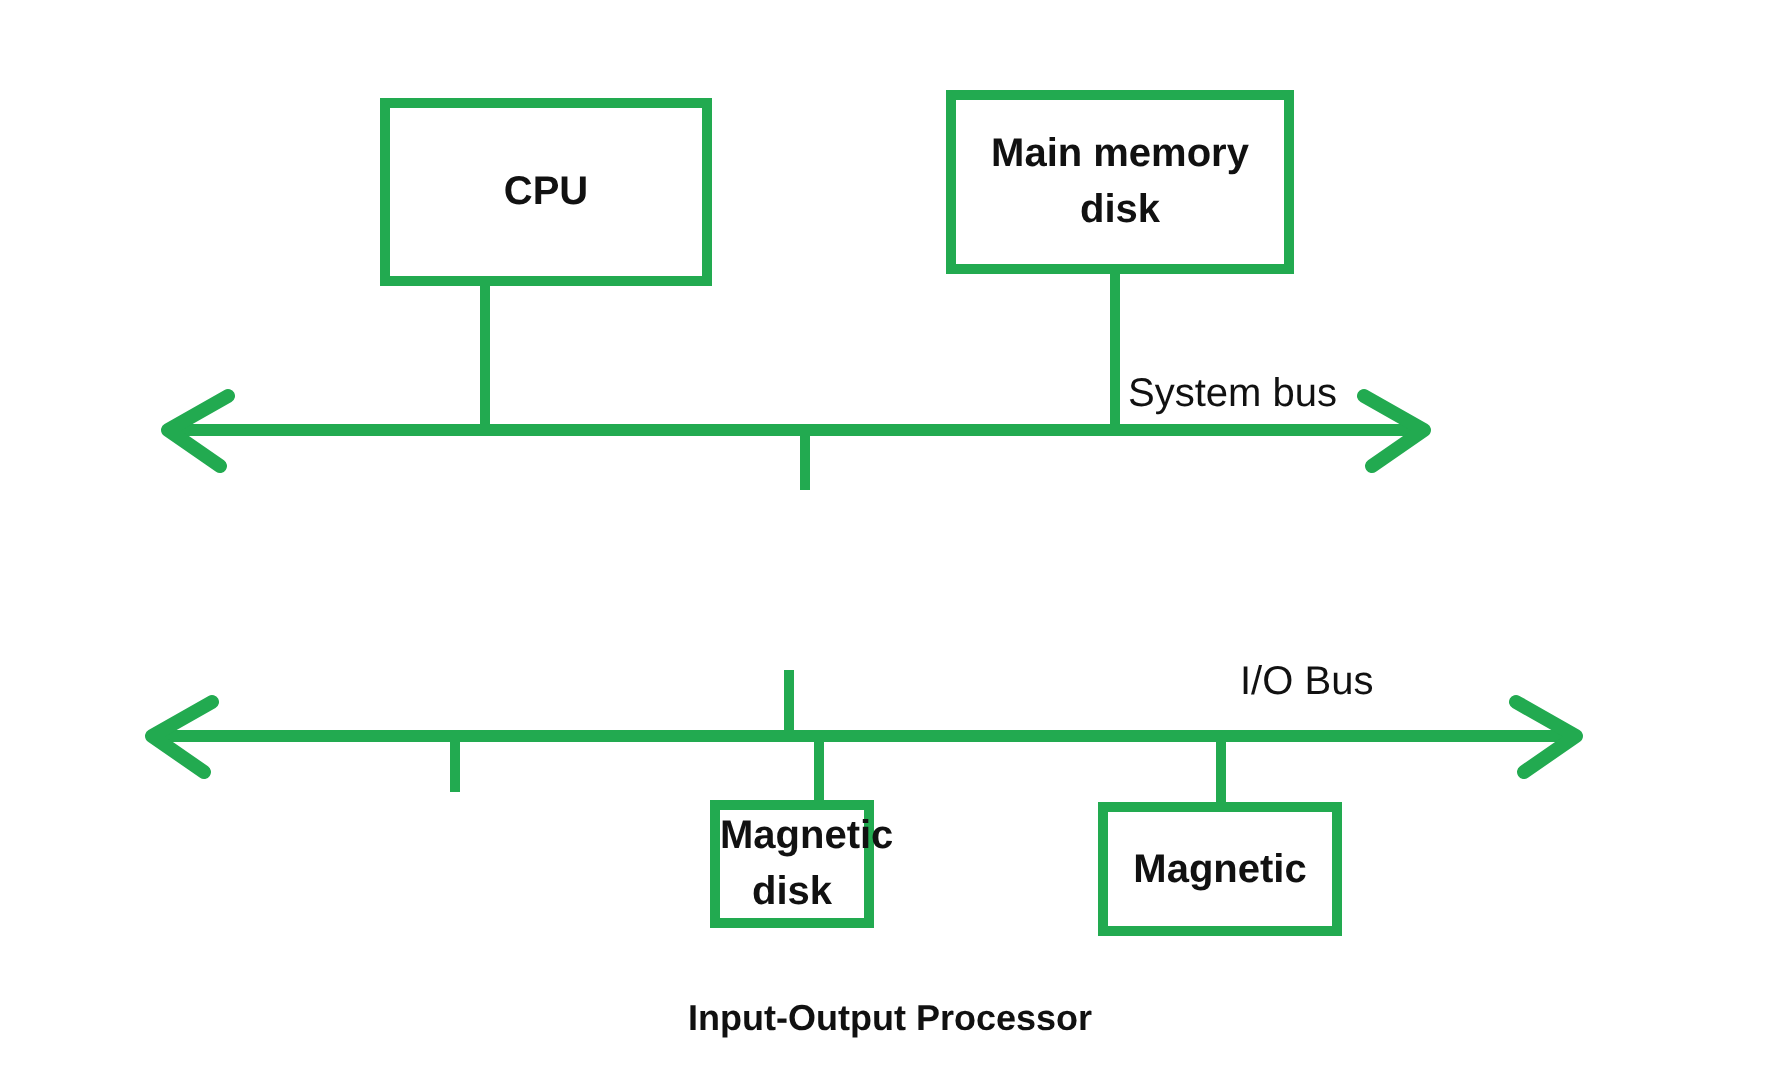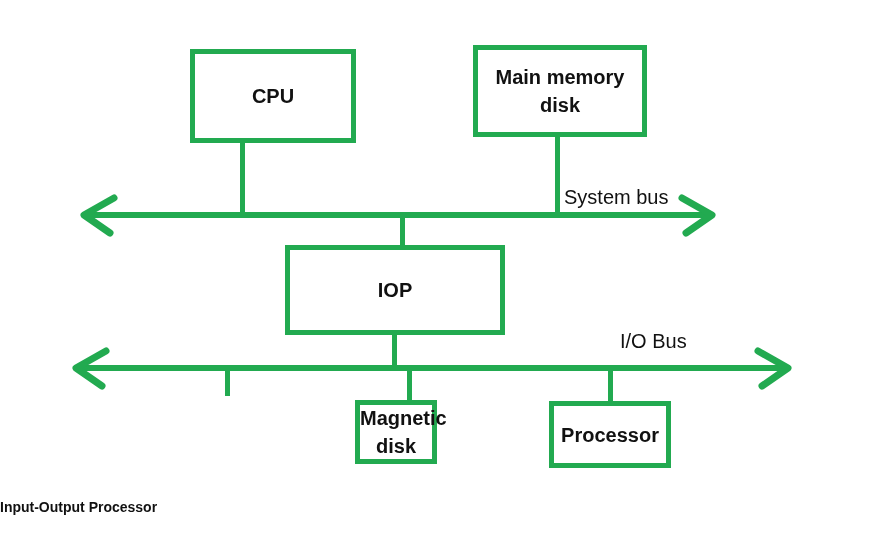--- a/index.html
+++ b/index.html
@@ -45,23 +45,23 @@
     font-weight: normal;
     font-size: 20px;
     color: var(--text-color, #111111);
     white-space: nowrap;
   }
   .caption {
     position: absolute;
     left: 0;
     right: 0;
     top: 499px;
-    text-align: left;
+    text-align: center;
     font-weight: bold;
-    font-size: 14px;
+    font-size: 18px;
     color: var(--text-color, #111111);
   }
   
   .node-cpu          { left: 166px; top: 49px;  width: 166px; height: 94px; margin-left: 24px; }
   .node-main-memory  { left: 473px; top: 45px;  width: 174px; height: 92px; }
   .node-iop          { left: 285px; top: 245px; width: 220px; height: 90px; }
   .node-printer      { left: 176px; top: 396px; width: 110px; height: 65px; }
   .node-magnetic-disk{ left: 355px; top: 400px; width: 82px; height: 64px; }
   .node-keyboard     { left: 549px; top: 401px; width: 122px; height: 67px; }
   
@@ -106,28 +106,25 @@
   <div class="connector conn-io-keyboard"></div>
 
   <div class="node node-cpu">
     <div class="lbl">CPU</div>
   </div>
 
   <div class="node node-main-memory">
     <div class="lbl">Main memory disk</div>
   </div>
 
-  <div class="node node-iop">
-    <div class="lbl">IOP</div>
-  </div>
 
 
   <div class="node node-magnetic-disk">
     <div class="lbl">Magnetic disk</div>
   </div>
 
   <div class="node node-keyboard">
-    <div class="lbl">Processor</div>
+    <div class="lbl">Magnetic</div>
   </div>
 
   <div class="caption">Input-Output Processor</div>
 
 </div>
 
 </body></html>

